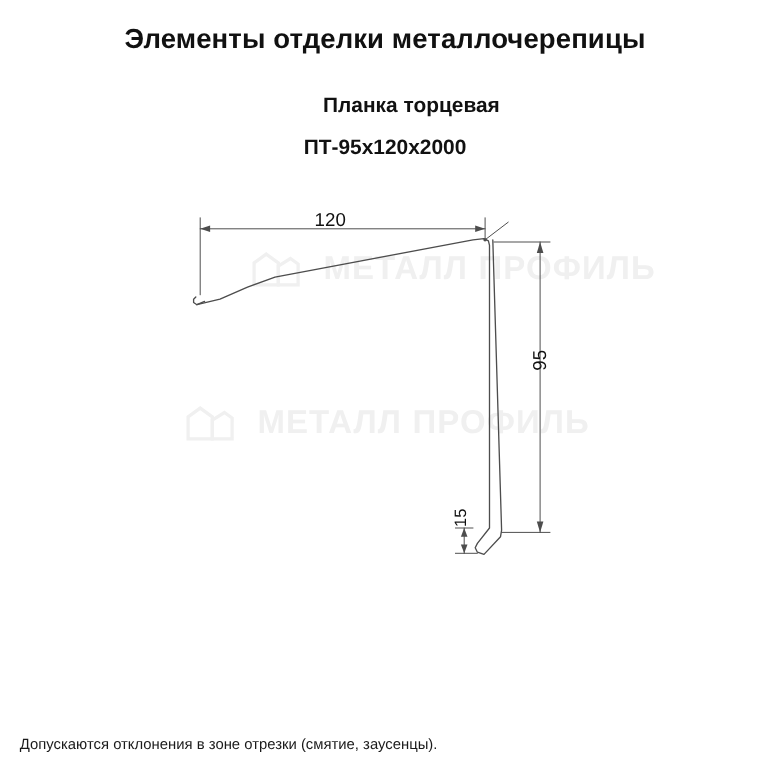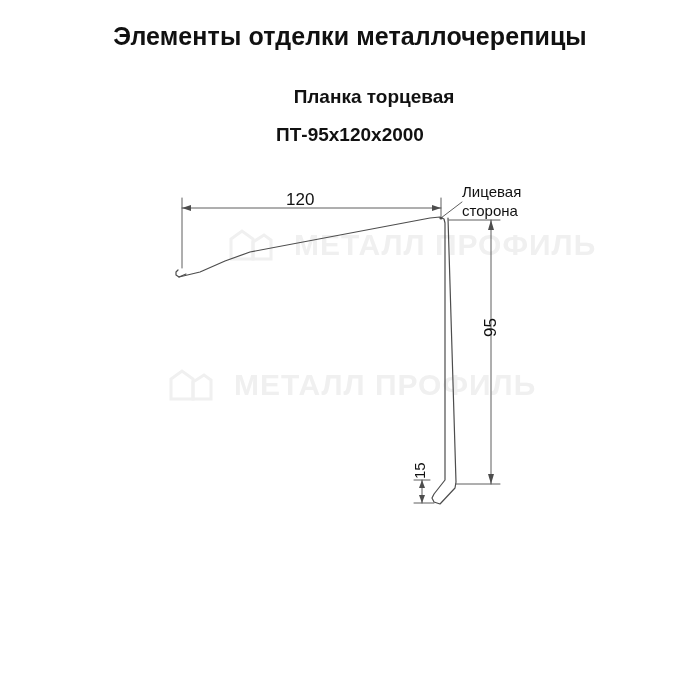--- a/index.html
+++ b/index.html
@@ -194,21 +194,18 @@
         <line x1="441" y1="68" x2="462" y2="52" stroke-width="0.9"></line>
         <circle cx="441" cy="68" r="1.6" fill="#4d4d4d" stroke="none"></circle>
       </g>
     </svg>
   </div>
 
   <div class="dim-label label-120">120</div>
   <div class="dim-label label-95">95</div>
   <div class="dim-label label-15">15</div>
 
-  <div class="face-label">
-    <div>Лицевая</div>
-    <div>сторона</div>
-  </div>
 
   <div class="footnotes">
+    <div>Допускаются отклонения в зоне отрезки (смятие, заусенцы).</div>
   </div>
 
 </div>
 
 </body></html>

